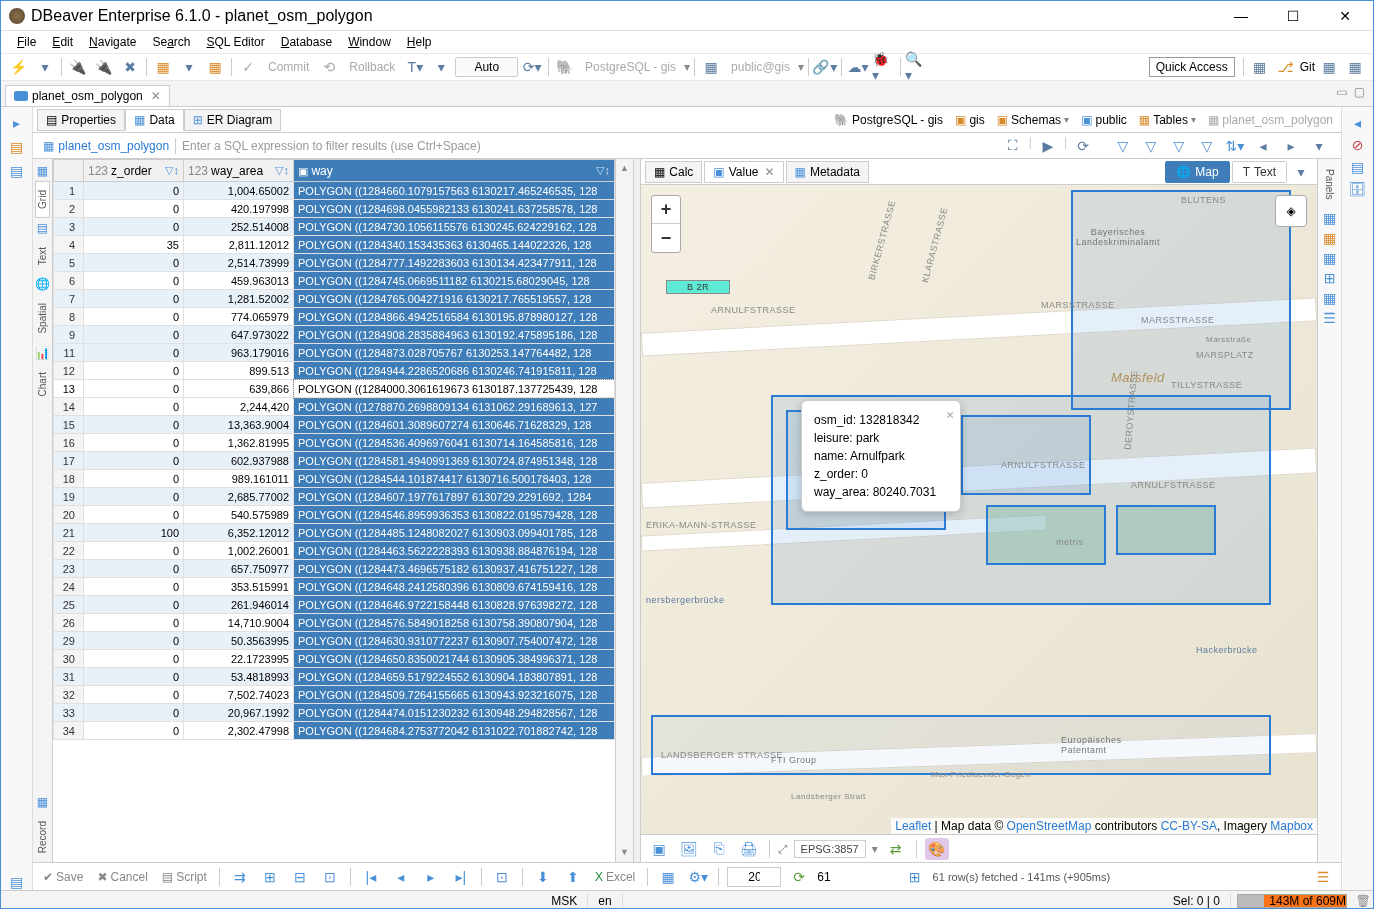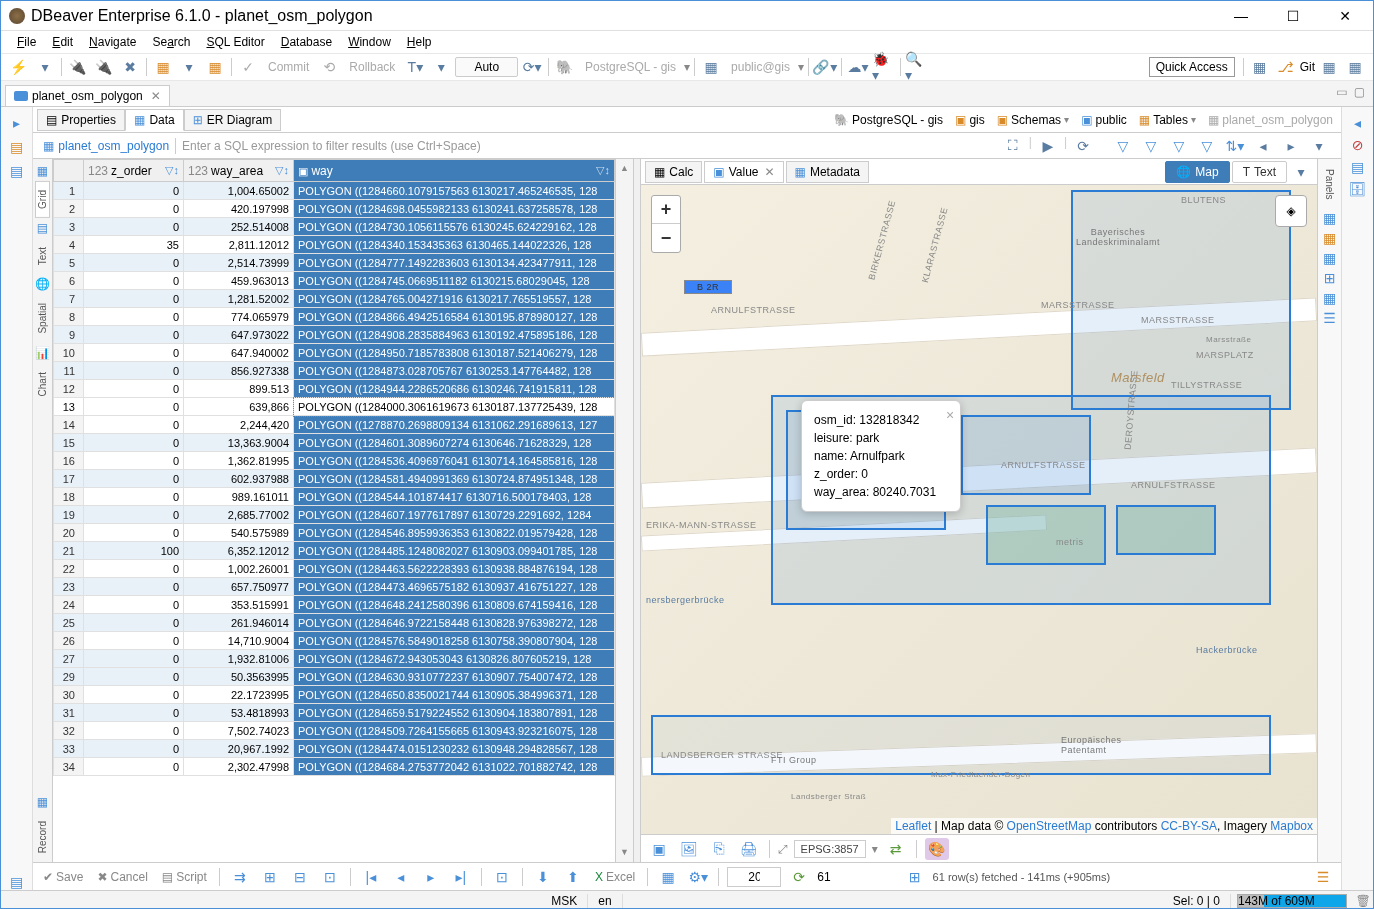--- a/index.html
+++ b/index.html
@@ -84,21 +84,21 @@
 .map-attribution a { color:#2a7bd4; text-decoration:none; }
 .map-toolbar { height:28px; border-top:1px solid #ccc; display:flex; align-items:center; padding:0 6px; gap:6px; }
 .epsg-box { border:1px solid #ccc; padding:2px 6px; font-size:11px; color:#444; }
 .bottom-toolbar { height:28px; border-top:1px solid #ccc; display:flex; align-items:center; padding:0 6px; gap:6px; }
 .bt-btn { display:flex; align-items:center; gap:3px; color:#888; padding:2px 4px; }
 .page-input { width:54px; border:1px solid #ccc; padding:2px 20px; text-align:left; }
 .fetch-info { color:#555; font-size:11px; }
 .statusbar { height:20px; background:#f4f4f4; border-top:1px solid #ccc; display:flex; align-items:center; font-size:11px; }
 .statusbar .cell { padding:0 10px; border-right:1px solid #ddd; }
 .statusbar .spacer { flex:1; }
-.mem-bar { width:110px; height:14px; border:1px solid #aaa; background:#0ea5e9; position:relative; margin:0 6px; display:flex; align-items:center; justify-content:flex-start; font-size:10px; }
+.mem-bar { width:110px; height:14px; border:1px solid #aaa; background:#f97316; position:relative; margin:0 6px; display:flex; align-items:center; justify-content:flex-end; font-size:10px; }
 .mem-bar .fill { position:absolute; left:0; top:0; bottom:0; width:24%; background:#bbb; }
 .mem-bar span { position:relative; z-index:1; }
 .right-panel-label { writing-mode:vertical-rl; font-size:10px; color:#555; padding:6px 1px; }
 </style>
 </head>
 <body>
 
 <div class="titlebar">
   <div class="app-icon"></div>
   <div class="title">DBeaver Enterprise 6.1.0 - planet_osm_polygon</div>
@@ -330,30 +330,24 @@
                   <td class="num">0</td>
                   <td class="num">774.065979</td>
                   <td class="poly">POLYGON ((1284866.4942516584 6130195.878980127, 128</td>
                 </tr>
                 <tr class="odd">
                   <td class="rownum">9</td>
                   <td class="num">0</td>
                   <td class="num">647.973022</td>
                   <td class="poly">POLYGON ((1284908.2835884963 6130192.475895186, 128</td>
                 </tr>
-                <tr>
-                  <td class="rownum">10</td>
-                  <td class="num">0</td>
-                  <td class="num">647.940002</td>
-                  <td class="poly">POLYGON ((1284950.7185783808 6130187.521406279, 128</td>
-                </tr>
                 <tr class="odd">
                   <td class="rownum">11</td>
                   <td class="num">0</td>
-                  <td class="num">856.927338</td>
+                  <td class="num">963.179016</td>
                   <td class="poly">POLYGON ((1284873.028705767 6130253.147764482, 128</td>
                 </tr>
                 <tr>
                   <td class="rownum">12</td>
                   <td class="num">0</td>
                   <td class="num">899.513</td>
                   <td class="poly">POLYGON ((1284944.2286520686 6130246.741915811, 128</td>
                 </tr>
                 <tr class="odd current">
                   <td class="rownum">13</td>
@@ -431,26 +425,20 @@
                   <td class="rownum">25</td>
                   <td class="num">0</td>
                   <td class="num">261.946014</td>
                   <td class="poly">POLYGON ((1284646.9722158448 6130828.976398272, 128</td>
                 </tr>
                 <tr>
                   <td class="rownum">26</td>
                   <td class="num">0</td>
                   <td class="num">14,710.9004</td>
                   <td class="poly">POLYGON ((1284576.5849018258 6130758.390807904, 128</td>
-                </tr>
-                <tr class="odd">
-                  <td class="rownum">27</td>
-                  <td class="num">0</td>
-                  <td class="num">1,932.81006</td>
-                  <td class="poly">POLYGON ((1284672.943053043 6130826.807605219, 128</td>
                 </tr>
                 <tr class="odd">
                   <td class="rownum">29</td>
                   <td class="num">0</td>
                   <td class="num">50.3563995</td>
                   <td class="poly">POLYGON ((1284630.9310772237 6130907.754007472, 128</td>
                 </tr>
                 <tr>
                   <td class="rownum">30</td>
                   <td class="num">0</td>
@@ -543,21 +531,21 @@
           <div class="road-label" style="left:20px;top:565px">LANDSBERGER STRASSE</div>
           <div class="road-label" style="left:5px;top:335px">ERIKA-MANN-STRASSE</div>
           <div class="road-label" style="left:540px;top:10px">BLUTENS</div>
           <div class="road-label" style="left:200px;top:50px;transform:rotate(-75deg)">BIRKERSTRASSE</div>
           <div class="road-label" style="left:255px;top:55px;transform:rotate(-75deg)">KLARASTRASSE</div>
           <div class="road-label" style="left:530px;top:195px">TILLYSTRASSE</div>
           <div class="road-label" style="left:450px;top:220px;transform:rotate(-85deg)">DEROYSTRASSE</div>
           <div class="road-label" style="left:555px;top:165px">MARSPLATZ</div>
           <div class="road-label" style="left:470px;top:185px;color:#b09060;font-size:13px;font-style:italic">Marsfeld</div>
           <div class="road-label" style="left:565px;top:150px;font-size:8px">Marsstraße</div>
-          <div class="road-label" style="left:43px;top:95px;background:#3b82f6;border:1px solid #888;padding:1px 12px;color:#333">B 2R</div>
+          <div class="road-label" style="left:25px;top:95px;background:#5eead4;border:1px solid #888;padding:1px 20px;color:#333">B 2R</div>
           <div class="road-label" style="left:555px;top:460px;color:#5a7ca0">Hackerbrücke</div>
           <div class="road-label" style="left:5px;top:410px;color:#5a7ca0">nersbergerbrücke</div>
           <div class="road-label" style="left:130px;top:570px;color:#777">FTI Group</div>
           <div class="road-label" style="left:420px;top:550px;color:#777;white-space:pre">Europäisches
 Patentamt</div>
           <div class="road-label" style="left:290px;top:585px;color:#888;font-size:8px">Max-Friedlaender-Bogen</div>
           <div class="road-label" style="left:150px;top:607px;color:#888;font-size:8px">Landsberger Straß</div>
           <div class="road-label" style="left:435px;top:42px;color:#777;white-space:pre;text-align:center">Bayerisches
 Landeskriminalamt</div>
           <div class="road-label" style="left:415px;top:352px;color:#888;font-size:9px">metris</div>

